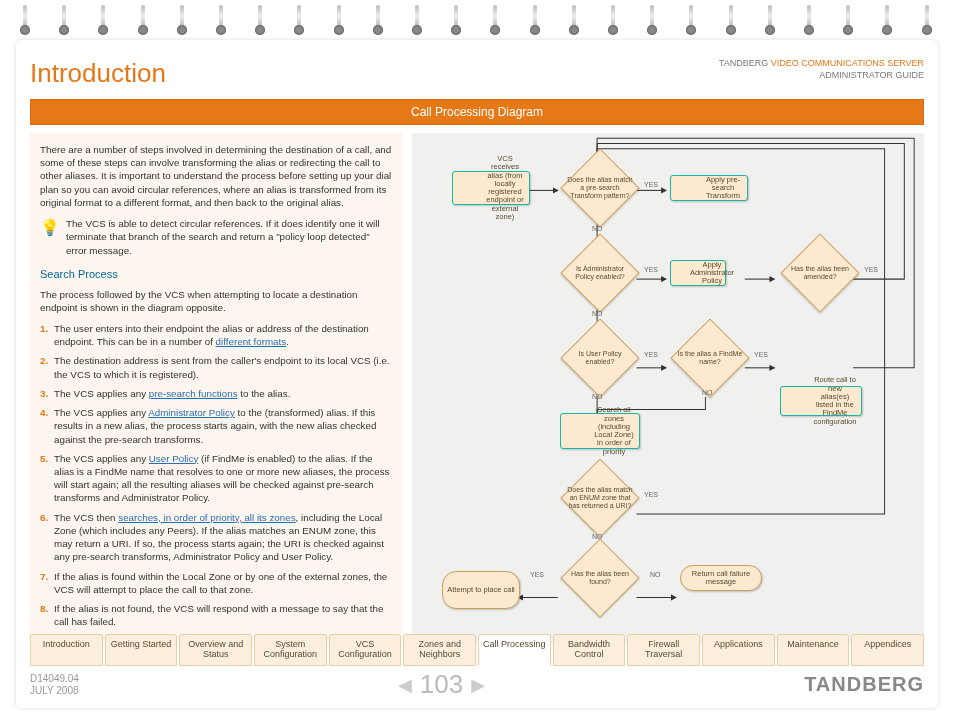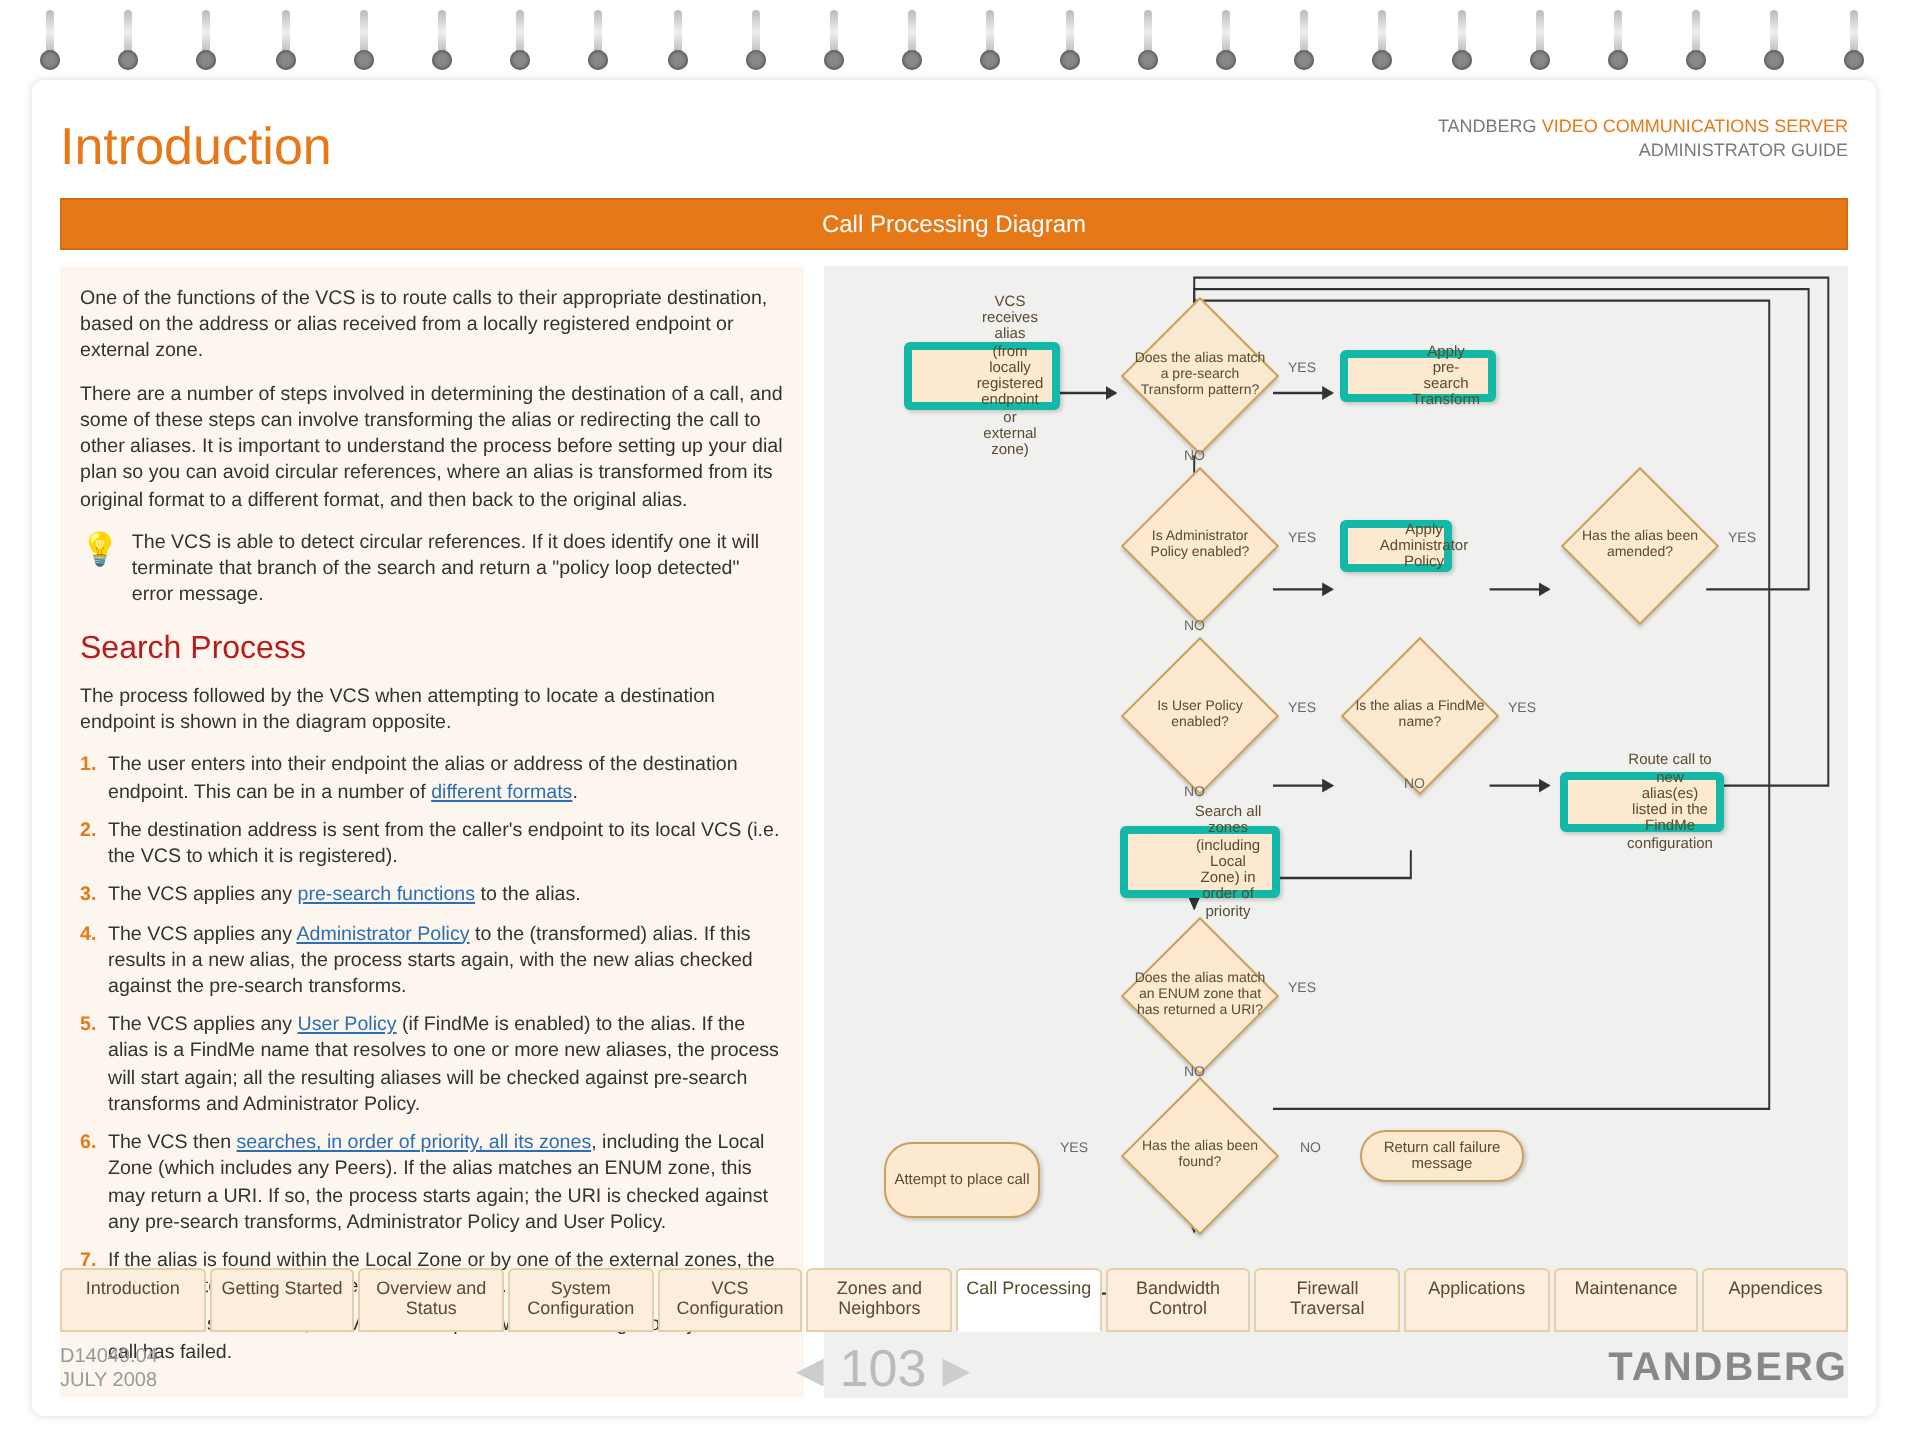--- a/index.html
+++ b/index.html
@@ -93,22 +93,22 @@
     color:#333;
   }
   .left p { margin-bottom: 8px; }
   .bulb-row { display:flex; gap:6px; margin-bottom:10px; }
   .bulb {
     flex:0 0 18px;
     font-size:16px;
     color:#f5c100;
   }
   .subhead {
-    color:#b91c1c;
-    font-size: 16px;
+    color:#0369a1;
+    font-size: 11px;
     margin: 6px 0 6px 0;
   }
   .link { color:#2a6fb5; text-decoration: underline; }
   ol.steps { list-style:none; counter-reset: st; padding-left: 14px; }
   ol.steps li { counter-increment: st; margin-bottom:6px; position:relative; }
   ol.steps li::before {
     content: counter(st) ".";
     position:absolute; left:-14px; top:0;
     color:#e77817;
     font-weight:bold;
@@ -127,21 +127,21 @@
     text-align:center;
     color:#5a4a2f;
     display:flex;
     align-items:center;
     justify-content:center;
     padding:2px 4px;
     line-height:1.1;
   }
   .rect {
     background:#fde9cf;
-    border:4px solid #14b8a6;
+    border:1px solid #14b8a6;
     border-radius:3px;
     box-shadow:1px 1px 2px rgba(0,0,0,0.2);
     padding-left:32px;
   }
   .diamond-wrap {
     width:80px; height:50px;
     position:absolute;
   }
   .diamond {
     width:56px; height:56px;
@@ -249,21 +249,20 @@
       <div class="line1"><span>TANDBERG </span><span class="accent">VIDEO COMMUNICATIONS SERVER</span></div>
       <div>ADMINISTRATOR GUIDE</div>
     </div>
   </div>
 
   <div class="orange-bar">Call Processing Diagram</div>
 
   <div class="content">
 
     <div class="left">
-      <p>One of the functions of the VCS is to route calls to their appropriate destination, based on the address or alias received from a locally registered endpoint or external zone.</p>
       <p>There are a number of steps involved in determining the destination of a call, and some of these steps can involve transforming the alias or redirecting the call to other aliases.  It is important to understand the process before setting up your dial plan so you can avoid circular references, where an alias is transformed from its original format to a different format, and then back to the original alias.</p>
       <div class="bulb-row">
         <div class="bulb">💡</div>
         <div>The VCS is able to detect circular references.  If it does identify one it will terminate that branch of the search and return a "policy loop detected" error message.</div>
       </div>
       <div class="subhead">Search Process</div>
       <p>The process followed by the VCS when attempting to locate a destination endpoint is shown in the diagram opposite.</p>
       <ol class="steps">
         <li><span>The user enters into their endpoint the alias or address of the destination endpoint.  This can be in a number of </span><span class="link">different formats</span><span>.</span></li>
         <li><span>The destination address is sent from the caller's endpoint to its local VCS (i.e. the VCS to which it is registered).</span></li>

